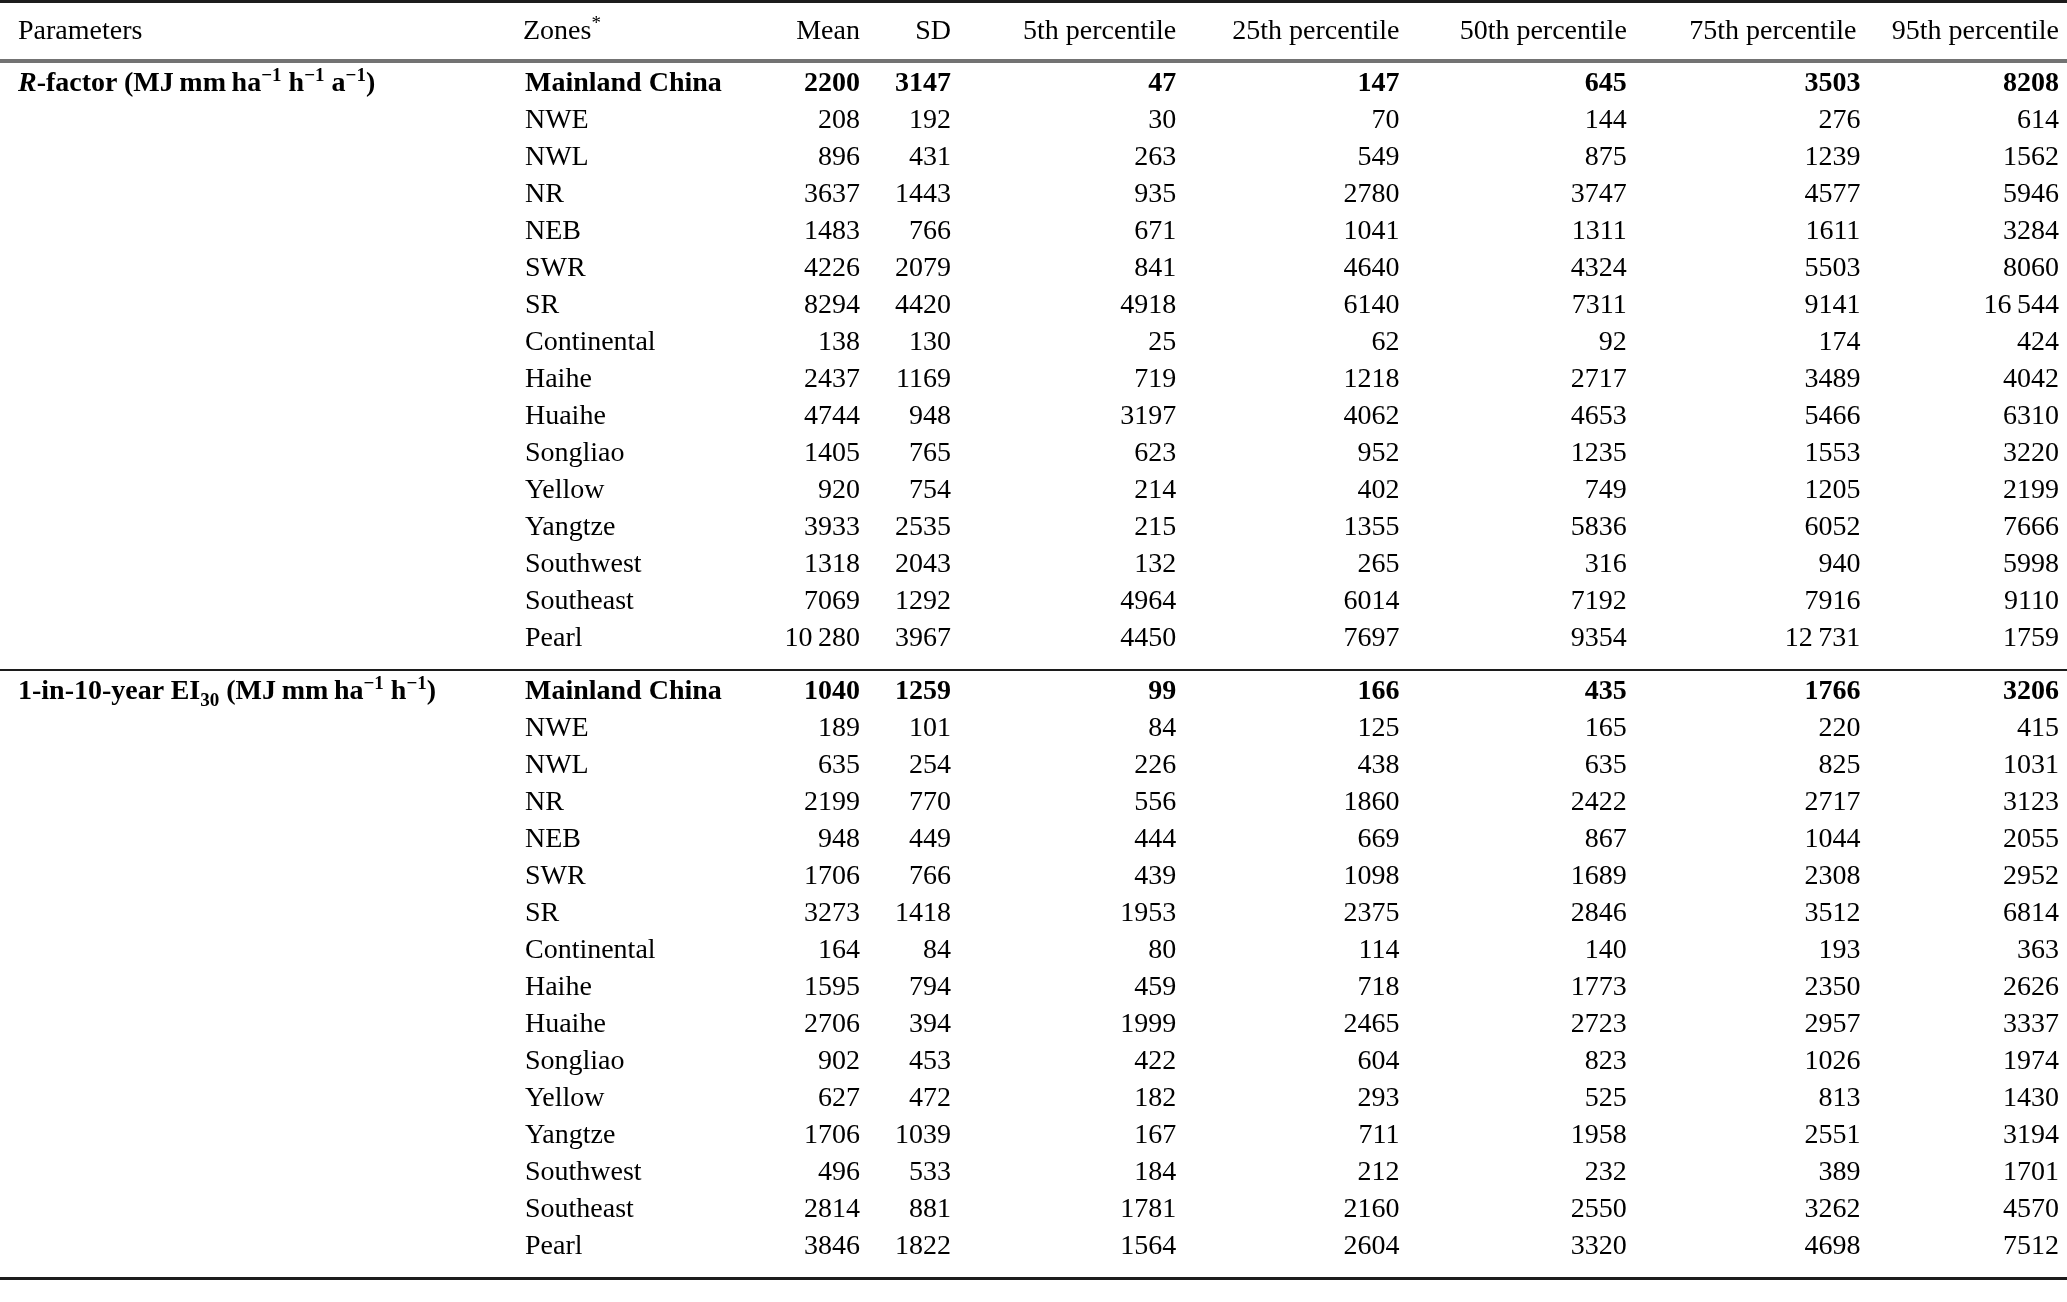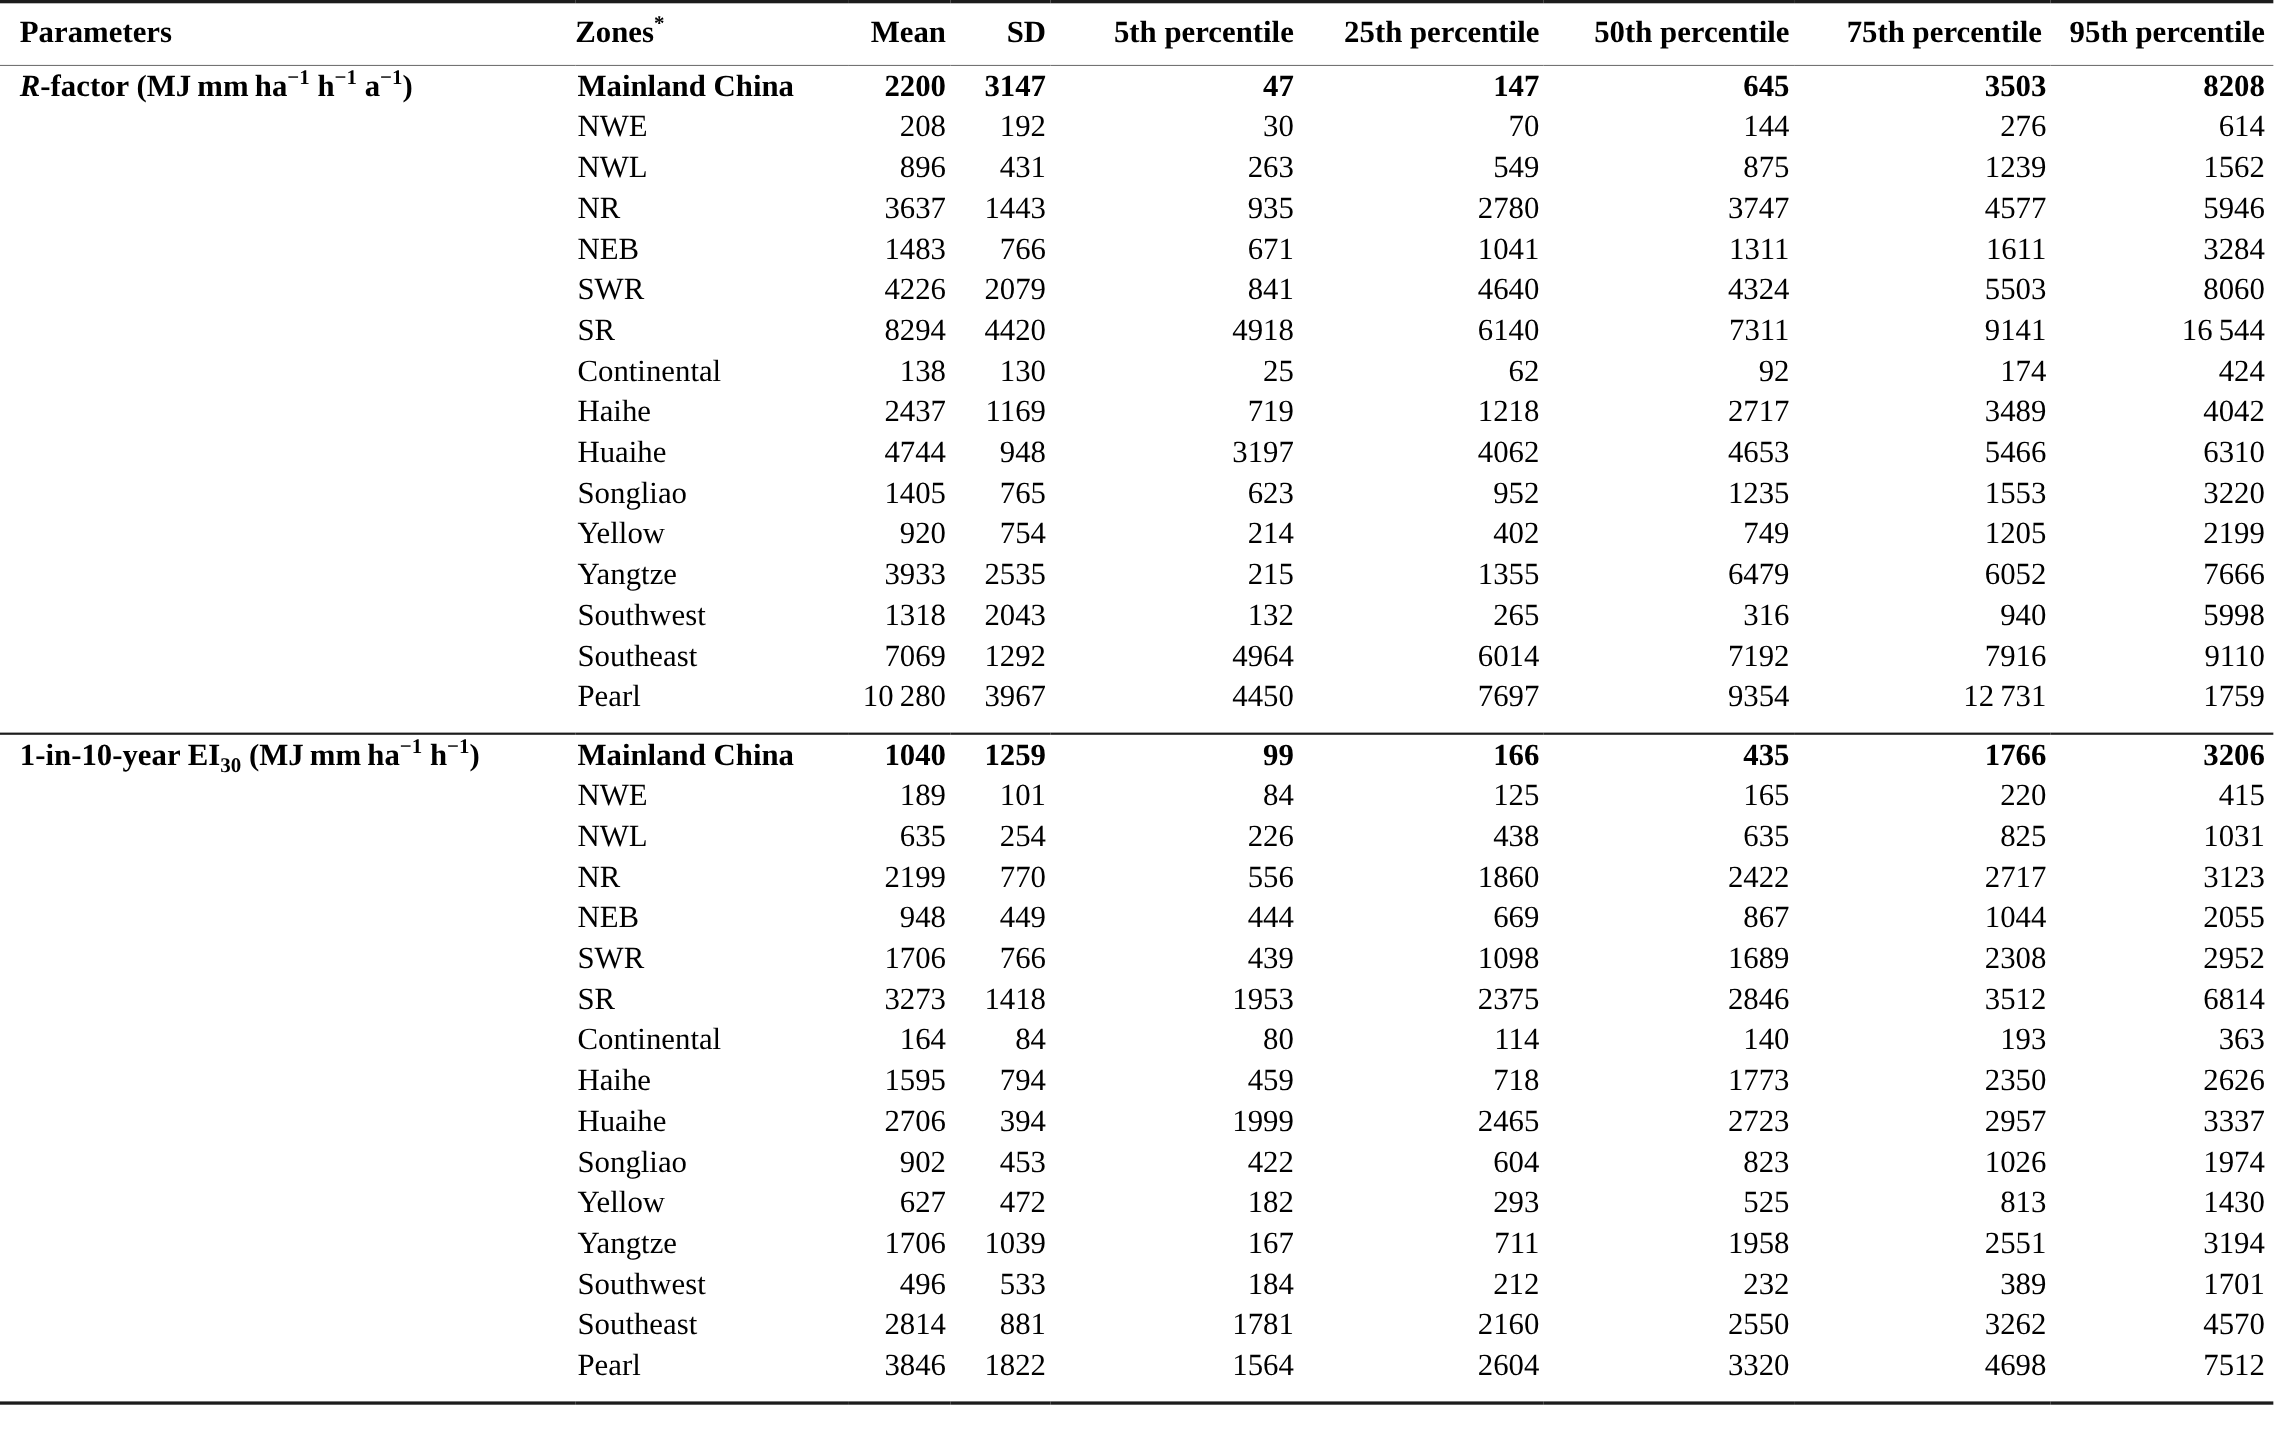--- a/index.html
+++ b/index.html
@@ -6,22 +6,22 @@
   .page{
     width:2067px;height:1302px;background:#ffffff;color:#000;
     font-family:"Liberation Serif","DejaVu Serif",serif;
     font-size:28px;box-sizing:border-box;overflow:hidden;
   }
   table.stats{
     width:100%;border-collapse:collapse;table-layout:fixed;
     border-top:3px solid #1c1c1c;border-bottom:3px solid #1c1c1c;
   }
   thead th{
-    font-weight:bold;text-align:right;vertical-align:middle;
-    padding:11px 4px 13px 0;border-bottom:1px solid #737373;white-space:nowrap;
+    font-weight:normal;text-align:right;vertical-align:middle;
+    padding:11px 4px 13px 0;border-bottom:4px solid #737373;white-space:nowrap;
   }
   thead th.left{text-align:left;}
   thead th.col-parameters{padding-left:18px;}
   thead th.col-p95{padding-right:8px;}
   td{
     text-align:right;white-space:nowrap;vertical-align:middle;
     line-height:37px;padding:0 4px 0 0;
   }
   td.left{text-align:left;padding-right:0;}
   td.param{vertical-align:top;padding-left:18px;line-height:37px;}
@@ -185,21 +185,21 @@
           <td>749</td>
           <td>1205</td>
           <td class="num-p95">2199</td>
         </tr>
         <tr>
           <td class="left zone">Yangtze</td>
           <td>3933</td>
           <td>2535</td>
           <td>215</td>
           <td>1355</td>
-          <td>6479</td>
+          <td>5836</td>
           <td>6052</td>
           <td class="num-p95">7666</td>
         </tr>
         <tr>
           <td class="left zone">Southwest</td>
           <td>1318</td>
           <td>2043</td>
           <td>132</td>
           <td>265</td>
           <td>316</td>

